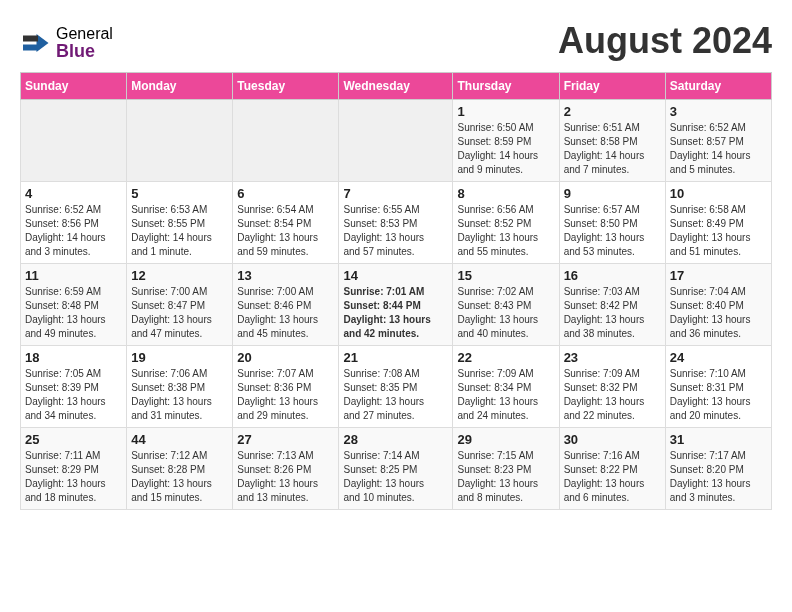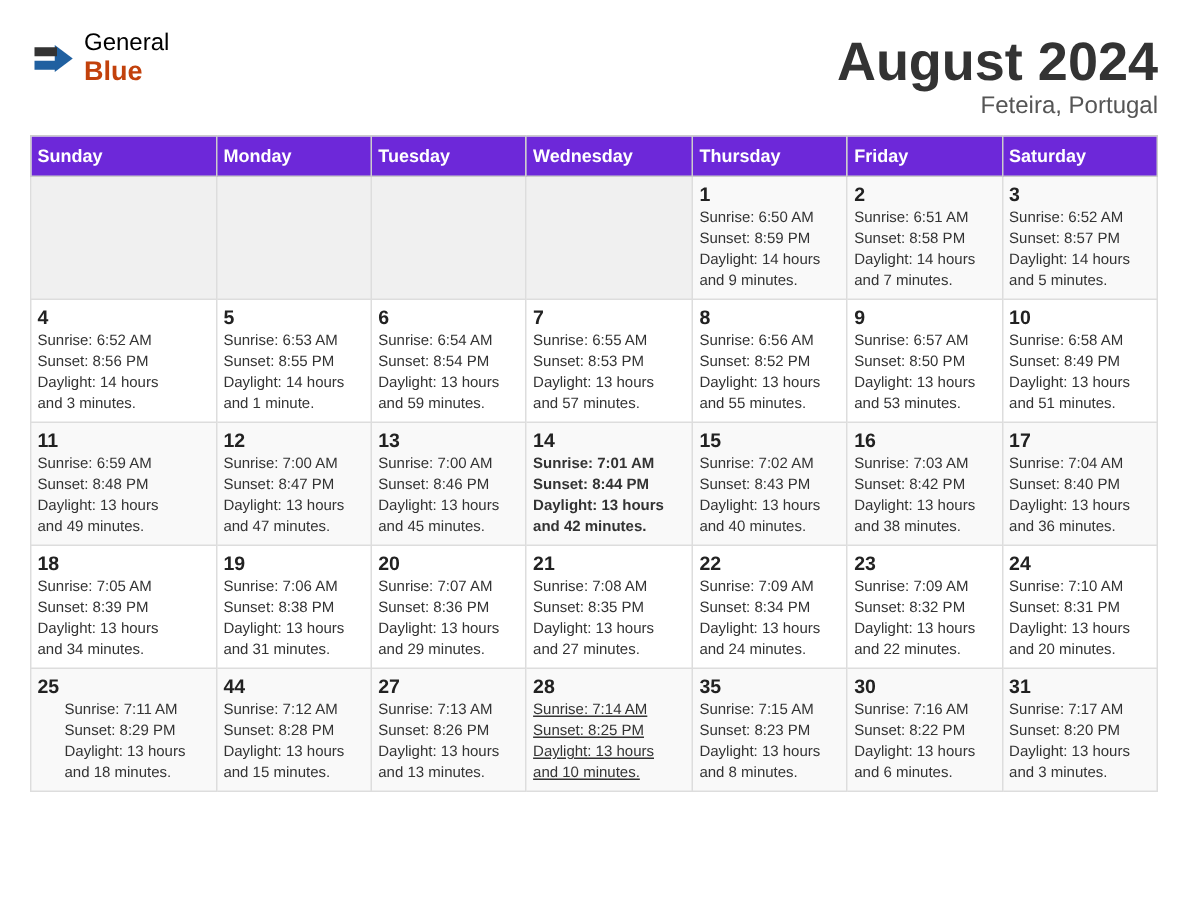--- a/index.html
+++ b/index.html
@@ -6,21 +6,21 @@
     body {
       font-family: Arial, sans-serif;
       background: #fff;
       width: 792px;
       min-height: 612px;
       padding: 20px;
     }
     .header {
       display: flex;
       justify-content: space-between;
-      align-items: flex-start;
+      align-items: flex-end;
       margin-bottom: 10px;
     }
     .logo {
       display: flex;
       align-items: center;
       gap: 6px;
     }
     .logo-text {
       display: flex;
       flex-direction: column;
@@ -42,21 +42,21 @@
     .subtitle {
       font-size: 16px;
       color: #555;
     }
     table {
       width: 100%;
       border-collapse: collapse;
       font-size: 11px;
     }
     thead tr {
-      background-color: #6d28d9;
+      background-color: #ec4899;
       color: #fff;
     }
     thead th {
       padding: 6px 4px;
       text-align: left;
       font-size: 12px;
       font-weight: bold;
       border: 1px solid #ccc;
     }
     tbody tr {
@@ -95,26 +95,25 @@
 <div class="header">
   <div class="logo">
     <svg class="logo-icon" viewBox="0 0 40 40">
       <rect x="0" y="0" width="40" height="40" fill="white"></rect>
       <polygon points="22,8 38,20 22,32" fill="#2060a0"></polygon>
       <rect x="4" y="10" width="20" height="8" fill="#333"></rect>
       <rect x="4" y="22" width="20" height="8" fill="#2060a0"></rect>
     </svg>
     <div class="logo-text">
       <span>General</span>
-      <span style="color:#c2410c;font-weight:bold;font-size:18px;">Blue</span>
+      <span style="color:#701a75;font-weight:bold;font-size:18px;">Blue</span>
     </div>
   </div>
   <div class="title-block">
     <div class="main-title">August 2024</div>
-    <div class="subtitle">Feteira, Portugal</div>
   </div>
 </div>
 
 <table>
   <thead>
     <tr>
     <th>Sunday</th>
         <th>Monday</th>
         <th>Tuesday</th>
         <th>Wednesday</th>
@@ -300,48 +299,48 @@
           <div class="day-number">24</div>
           <div class="day-info" style="white-space: pre-line;">Sunrise: 7:10 AM
 Sunset: 8:31 PM
 Daylight: 13 hours
 and 20 minutes.</div>
         </td>
       </tr>
       <tr>
         <td>
           <div class="day-number">25</div>
-          <div class="day-info" style="white-space: pre-line; margin-left: 18px;">Sunrise: 7:11 AM
+          <div class="day-info" style="white-space: pre-line;">Sunrise: 7:11 AM
 Sunset: 8:29 PM
 Daylight: 13 hours
 and 18 minutes.</div>
         </td>
         <td>
           <div class="day-number">44</div>
           <div class="day-info" style="white-space: pre-line;">Sunrise: 7:12 AM
 Sunset: 8:28 PM
 Daylight: 13 hours
 and 15 minutes.</div>
         </td>
         <td>
           <div class="day-number">27</div>
           <div class="day-info" style="white-space: pre-line;">Sunrise: 7:13 AM
 Sunset: 8:26 PM
 Daylight: 13 hours
 and 13 minutes.</div>
         </td>
         <td>
           <div class="day-number">28</div>
-          <div class="day-info" style="white-space: pre-line; text-decoration: underline;">Sunrise: 7:14 AM
+          <div class="day-info" style="white-space: pre-line;">Sunrise: 7:14 AM
 Sunset: 8:25 PM
 Daylight: 13 hours
 and 10 minutes.</div>
         </td>
         <td>
-          <div class="day-number">35</div>
+          <div class="day-number">29</div>
           <div class="day-info" style="white-space: pre-line;">Sunrise: 7:15 AM
 Sunset: 8:23 PM
 Daylight: 13 hours
 and 8 minutes.</div>
         </td>
         <td>
           <div class="day-number">30</div>
           <div class="day-info" style="white-space: pre-line;">Sunrise: 7:16 AM
 Sunset: 8:22 PM
 Daylight: 13 hours

